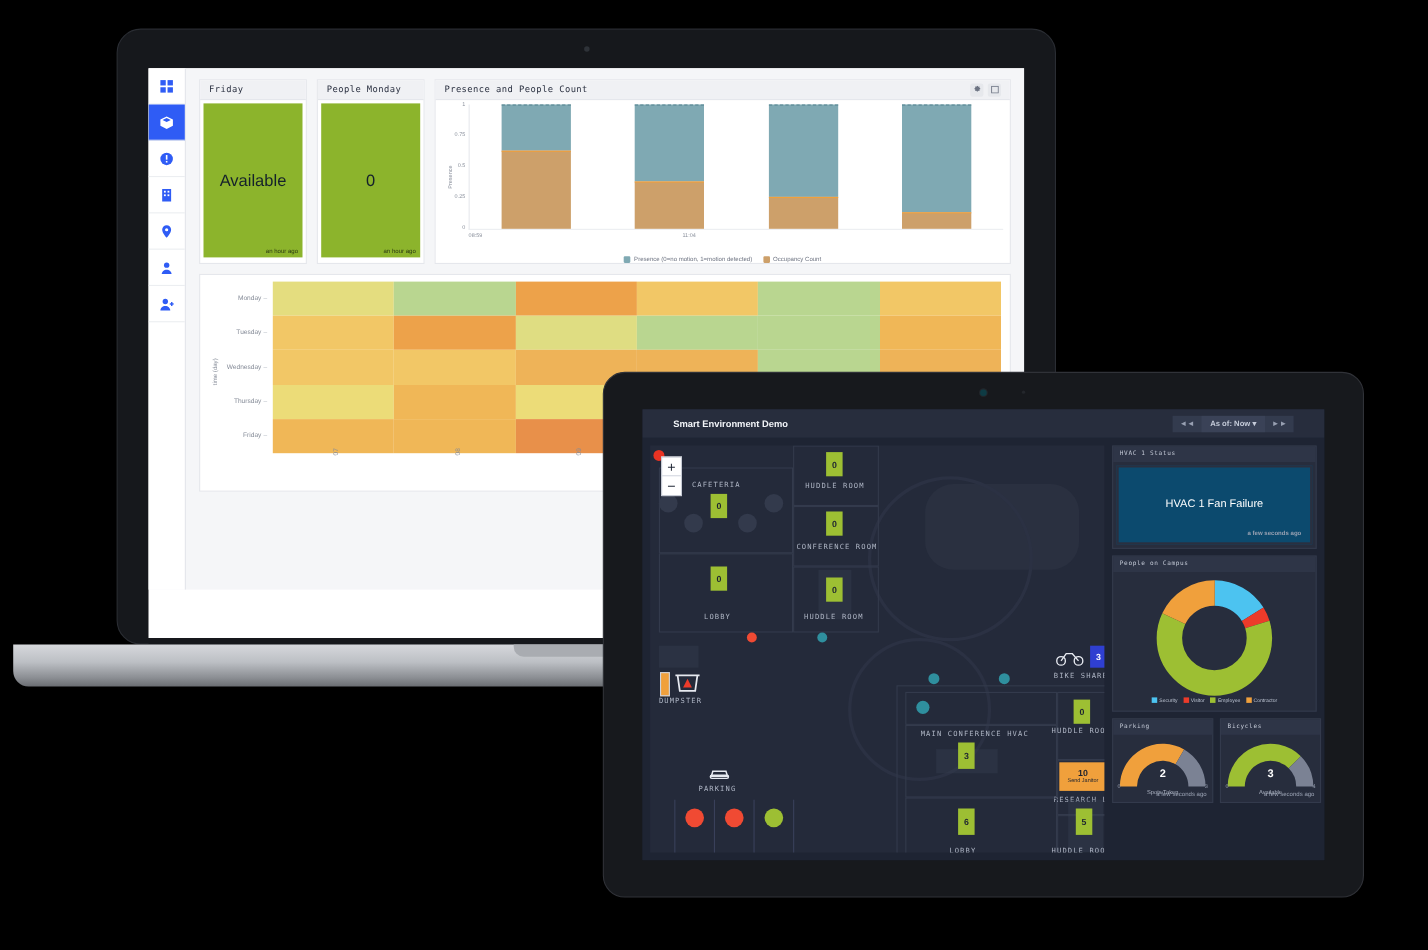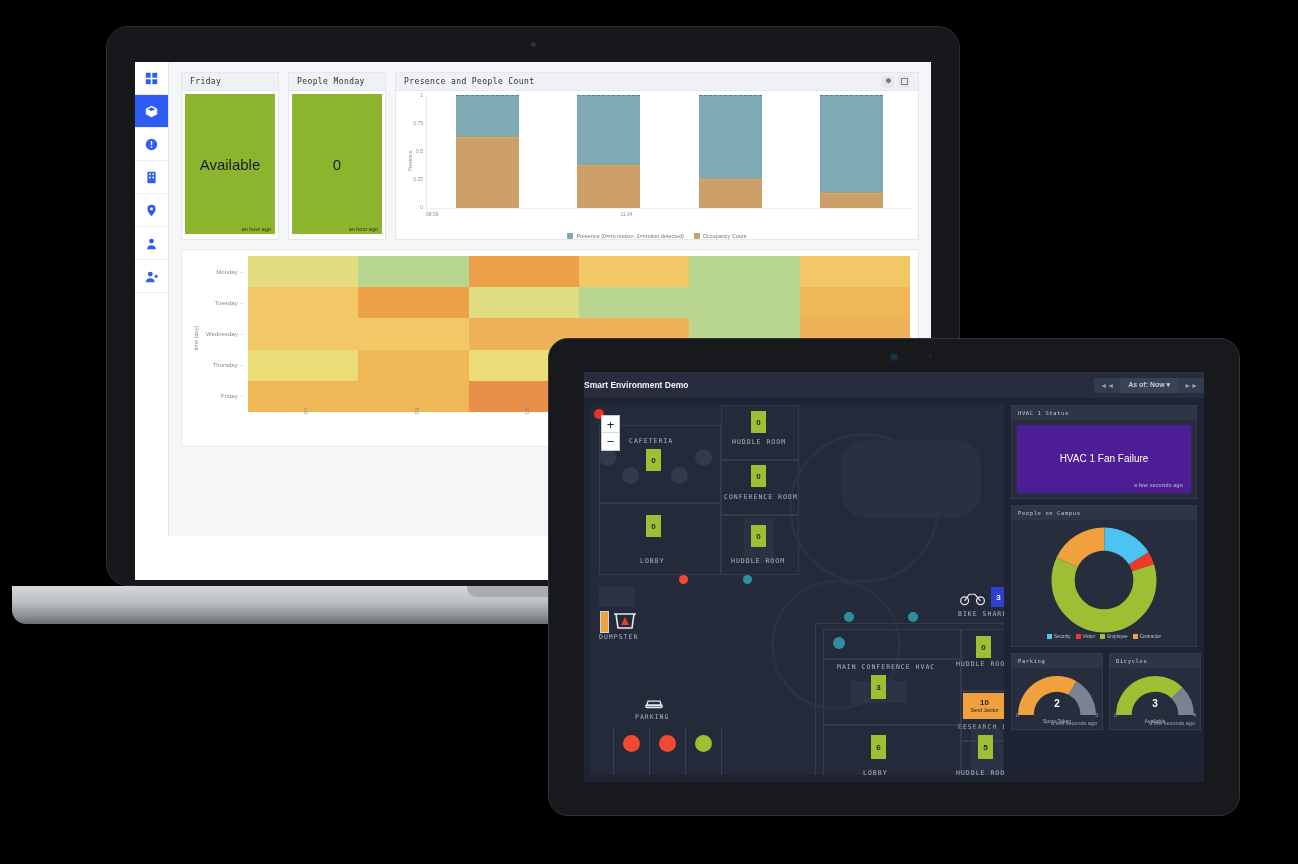--- a/index.html
+++ b/index.html
@@ -111,21 +111,21 @@
   .tablet { position:absolute; left:548px; top:338px; width:692px; height:478px; }
   .tablet-body { position:absolute; inset:0; background:#17191d; border-radius:20px;
                  border:1px solid #303238; }
   .tablet-cam { position:absolute; left:50%; top:16px; width:6px; height:6px; margin-left:-3px;
                 background:#0e3b44; border-radius:50%; box-shadow:0 0 0 1px #23262b; }
   .tablet-cam2 { position:absolute; left:55%; top:17px; width:3px; height:3px;
                  background:#24272c; border-radius:50%; }
   .tablet-screen { position:absolute; left:36px; top:34px; width:620px; height:410px;
                    background:#1e2433; overflow:hidden; }
 
-  .tb-header { height:26px; background:#272d3d; display:flex; align-items:center; padding:0 0; }
+  .tb-header { height:26px; background:#272d3d; display:flex; align-items:center; padding:0 28px; }
   .tb-title { color:#f2f4f8; font-size:8.5px; font-weight:700; }
   .tb-tools { margin-left:auto; display:flex; }
   .tb-tools button { height:15px; border:0; background:#333b4e; color:#98a0b2; font-size:7px;
                      padding:0 8px; cursor:pointer; font-family:"Liberation Sans",sans-serif; }
   .tb-tools .tbmid { background:#3a4257; color:#c6ccda; font-weight:600; }
   .tb-tools .tbarrow { background:#333b4e; padding:0 6px; }
 
   .tb-body { display:flex; height:384px; background:#1e2433; padding:7px; gap:7px; }
   .map { flex:1; background:#242a3a; position:relative; overflow:hidden; }
   .zoomctl { position:absolute; left:10px; top:10px; width:19px; background:#fff;
@@ -156,21 +156,21 @@
   .rightcol { width:186px; display:flex; flex-direction:column; gap:6px; }
   .rrow { display:flex; gap:6px; }
   .panel { background:#272d3d; border:1px solid #333a4c; }
   .panel-hd { background:#2e3547; height:14px; display:flex; align-items:center; padding:0 6px; }
   .panel-ttl { font-size:5.5px; color:#c3c9d6; letter-spacing:.6px;
                font-family:"DejaVu Sans Mono", monospace; }
   .alert { border:2px solid #2a3040; display:flex; align-items:center; justify-content:center;
            text-align:center; font-size:8.5px; line-height:1.15; color:#13202c; padding:3px; }
   .alert.green { background:#9dbf33; }
   .alert.orange { background:#f0a03c; }
-  .alert.red { background:#4c1d95; color:#fff; position:relative; font-size:10px;justify-content:center; }
+  .alert.red { background:#0c4a6e; color:#fff; position:relative; font-size:10px;justify-content:center; }
   .alert .ts { position:absolute; right:3px; bottom:2px; font-size:5px; color:#ffd9d5; font-weight:700; }
   .panel .ts { font-size:5.5px; color:#9aa2b3; text-align:right; padding:2px 5px 3px; }
   .donut-wrap { padding:6px 0 3px; display:flex; flex-direction:column; align-items:center; }
   .dlegend { display:flex; flex-wrap:wrap; gap:5px; justify-content:center; padding:0 3px 4px; }
   .dlg { display:flex; align-items:center; gap:2px; font-size:4.6px; color:#b9c0cf; }
   .dsw { width:5px; height:5px; }
   .gauge-wrap { padding:6px 4px 0; display:flex; flex-direction:column; align-items:center; }
   .gscale { display:flex; justify-content:space-between; width:82px; font-size:5px; color:#98a0b2;
             margin-top:-8px; }
   .gval { position:absolute; left:50%; top:30px; transform:translateX(-50%); text-align:center; }

